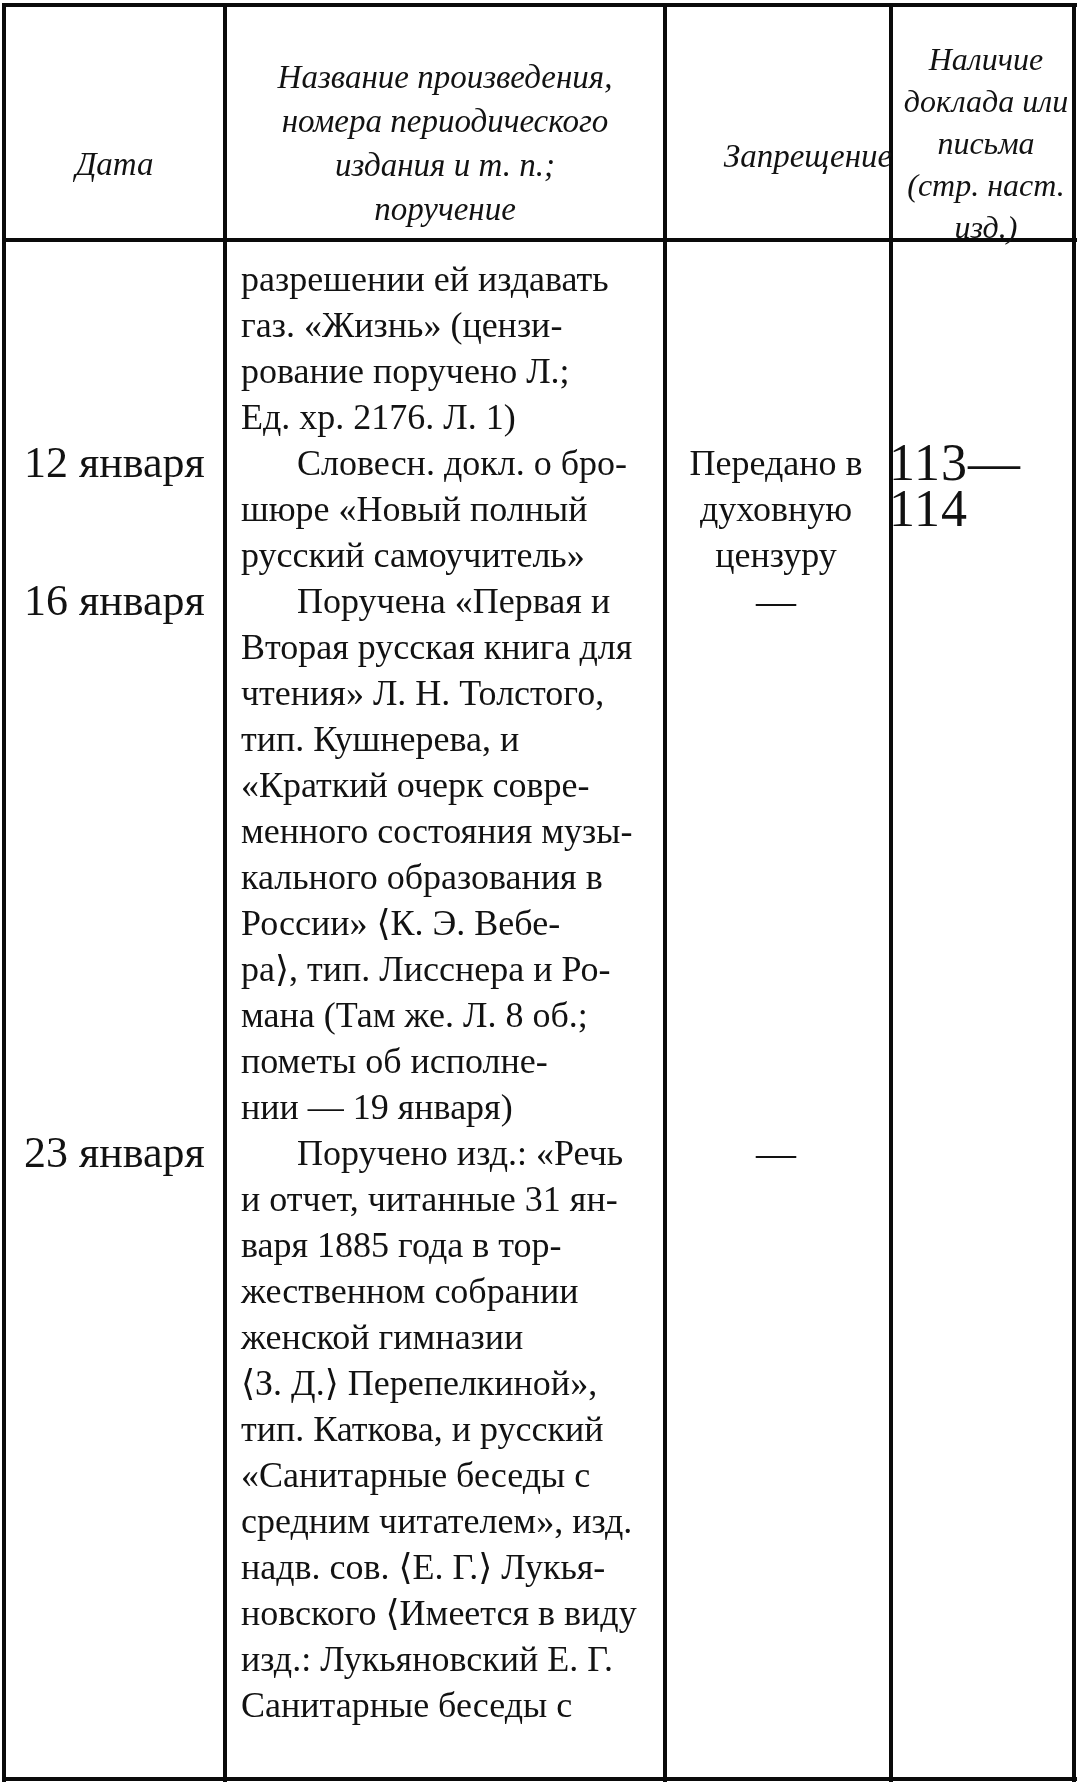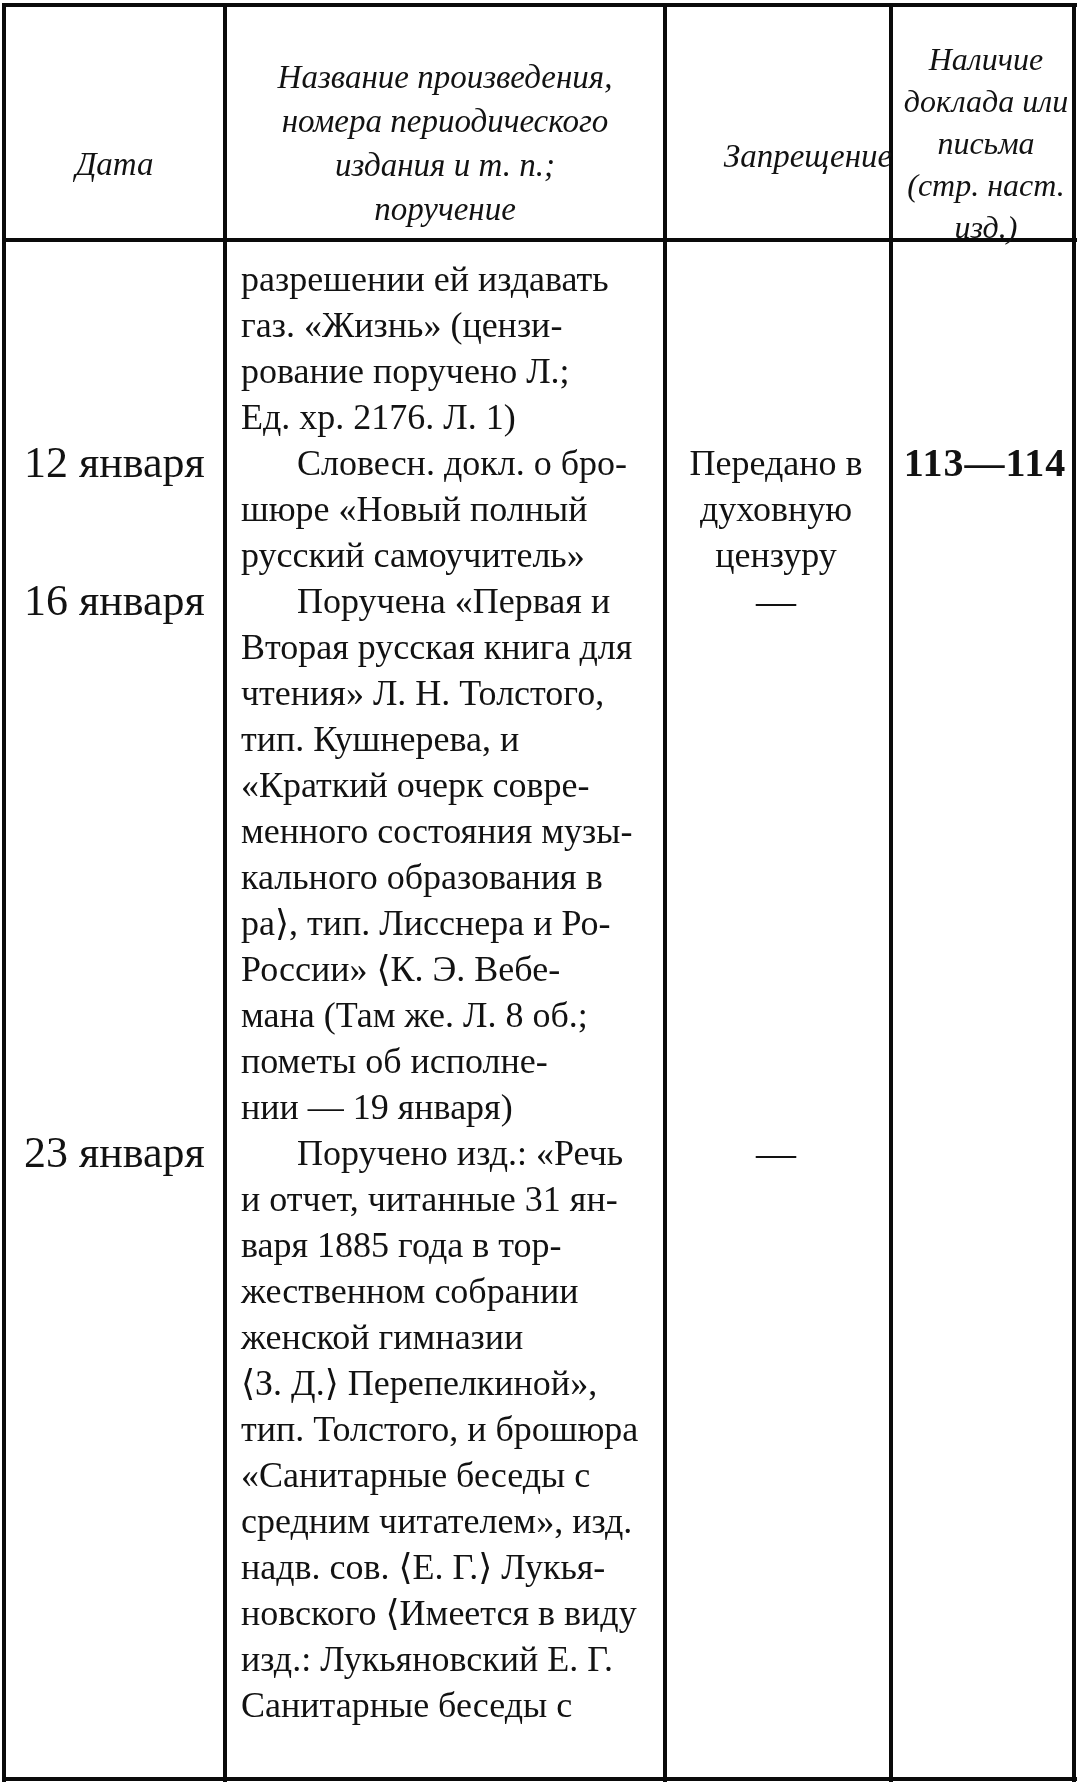--- a/index.html
+++ b/index.html
@@ -48,21 +48,21 @@
     font-size:36px;line-height:46px;
   }
   .cell-entry .ln.indent{text-indent:56px;}
   .cell-entry .it{}
   .cell-prohib{
     text-align:center;font-size:36px;line-height:46px;
     padding:0 6px;
   }
   .cell-prohib .dash{font-size:40px;}
   .cell-pages{
-    text-align:center;font-size:40px;line-height:46px;letter-spacing:1px;font-weight:bold;
+    text-align:left;font-size:52px;line-height:46px;letter-spacing:1px;
   }
 </style>
 </head>
 <body>
 
 <div class="page">
 
   <div class="hline top"></div>
   <div class="hline head-sep"></div>
   <div class="hline bottom"></div>
@@ -121,41 +121,41 @@
       <div class="row">
         <div class="cell cell-date">16 января</div>
         <div class="cell cell-entry">
           <div class="ln indent">Поручена «Первая и</div>
           <div class="ln">Вторая русская книга для</div>
           <div class="ln">чтения» Л. Н. Толстого,</div>
           <div class="ln">тип. Кушнерева, и</div>
           <div class="ln">«Краткий очерк совре-</div>
           <div class="ln">менного состояния музы-</div>
           <div class="ln">кального образования в</div>
+          <div class="ln">России» ⟨К. Э. Вебе-</div>
           <div class="ln">ра⟩, тип. Лисснера и Ро-</div>
-          <div class="ln">России» ⟨К. Э. Вебе-</div>
           <div class="ln">мана (Там же. Л. 8 об.;</div>
           <div class="ln">пометы об исполне-</div>
           <div class="ln">нии — 19 января)</div>
         </div>
         <div class="cell cell-prohib">
           <div class="dash">—</div>
         </div>
         <div class="cell cell-pages"></div>
       </div>
       <div class="row">
         <div class="cell cell-date">23 января</div>
         <div class="cell cell-entry">
           <div class="ln indent">Поручено изд.: «Речь</div>
           <div class="ln">и отчет, читанные 31 ян-</div>
           <div class="ln">варя 1885 года в тор-</div>
           <div class="ln">жественном собрании</div>
           <div class="ln">женской гимназии</div>
           <div class="ln">⟨З. Д.⟩ Перепелкиной»,</div>
-          <div class="ln">тип. Толстого, и брошюра</div>
+          <div class="ln">тип. Каткова, и русский</div>
           <div class="ln">«Санитарные беседы с</div>
           <div class="ln">средним читателем», изд.</div>
           <div class="ln">надв. сов. ⟨Е. Г.⟩ Лукья-</div>
           <div class="ln">новского ⟨Имеется в виду</div>
           <div class="ln"><span class="">изд.: </span><span class="it">Лукьяновский Е. Г.</span></div>
           <div class="ln">Санитарные беседы с</div>
         </div>
         <div class="cell cell-prohib">
           <div class="dash">—</div>
         </div>

